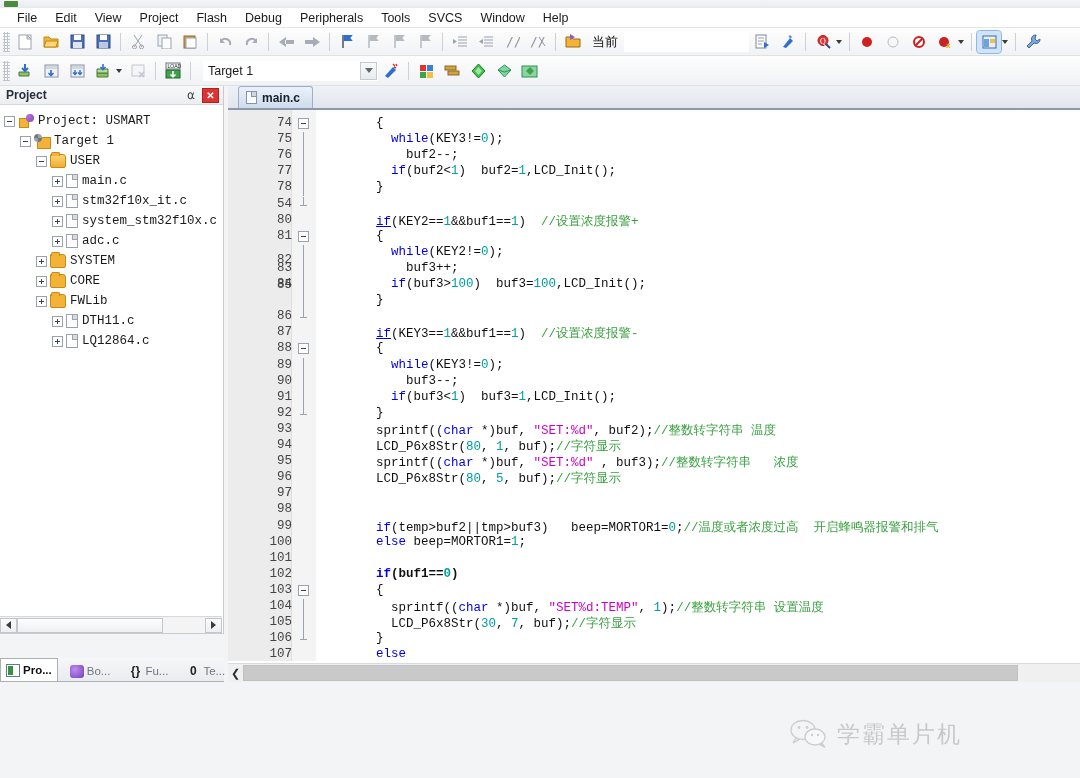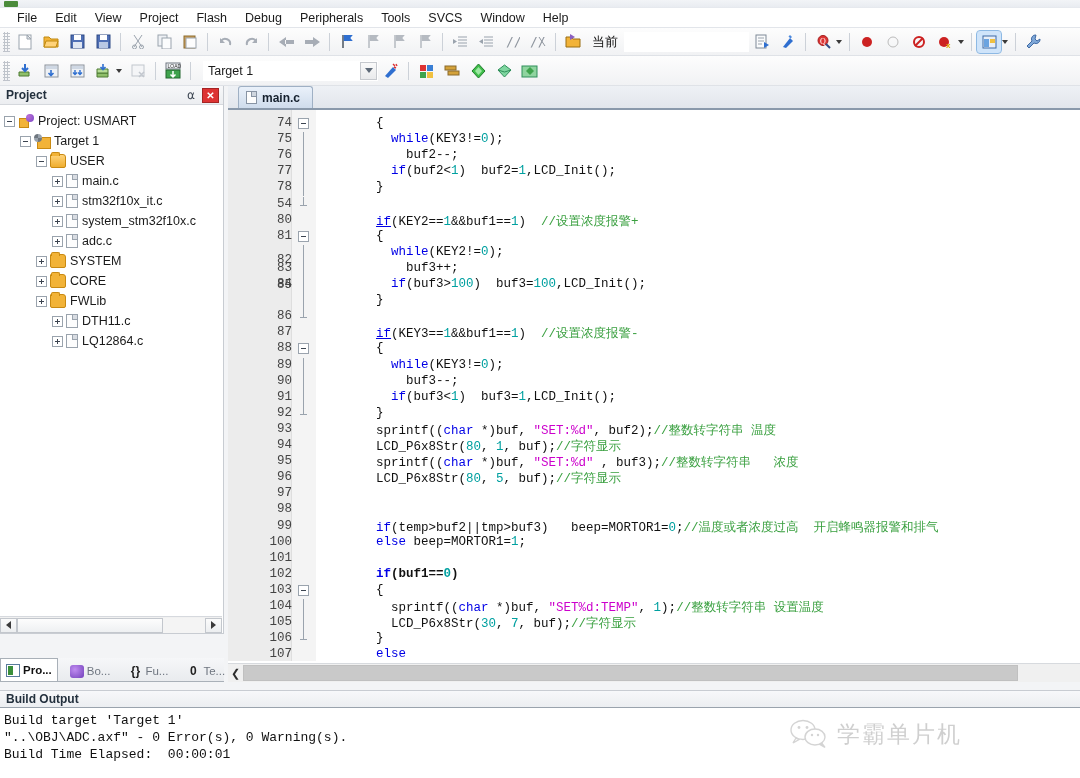--- a/index.html
+++ b/index.html
@@ -87,21 +87,21 @@
     border-bottom:1px solid #d5d8dd;
     display:flex; align-items:center; padding-left:6px; position:relative;
   }
   .panel-hdr .t { font-size:12px; font-weight:bold; color:#23303d; }
   .pin { position:absolute; right:26px; top:3px; width:12px; height:13px;
          color:#3d4652; font-size:12px; line-height:13px; text-align:center; }
   .xbtn { position:absolute; right:4px; top:2px; width:17px; height:15px;
           background:#d33; border:1px solid #a52424; color:#fff;
           font-size:10px; line-height:13px; text-align:center; font-weight:bold; }
 
-  .tree { padding:6px 0 0 4px; font-size:12.5px; color:#1a1a1a; user-select:none; }
+  .tree { padding:6px 0 0 4px; font-size:12.5px; color:#1a1a1a; user-select:none;font-family:Liberation Mono, monospace; }
   .trow { display:flex; align-items:center; height:20px; white-space:nowrap; }
   .tog { width:11px; height:11px; border:1px solid #9aa3ad; background:#fff;
          margin-right:3px; position:relative; flex:none; }
   .tog::before{ content:""; position:absolute; left:2px; top:4px; width:5px; height:1px; background:#3c4450;}
   .tog.plus::after{ content:""; position:absolute; left:4px; top:2px; width:1px; height:5px; background:#3c4450;}
 
   .ico { width:16px; height:14px; margin-right:4px; flex:none; position:relative; }
   .ico.folder { background:#f2b338; border:1px solid #c98a12; border-radius:1px 3px 2px 2px; }
   .ico.folder::before{ content:""; position:absolute; left:0; top:-3px; width:7px; height:3px;
       background:#f2b338; border:1px solid #c98a12; border-bottom:none; border-radius:2px 2px 0 0;}
@@ -747,30 +747,20 @@
           <div class="ln" style="top: 537.3px; right: 788px;">107</div>
           <div class="cl" style="top: 537.3px; left: 88px;"><span>        </span><span class="kw">else</span></div>
         </div>
     </div>
     <div class="ehscroll">
       <div class="lb">❮</div>
       <div class="th" style="width:775px"></div>
     </div>
   </div>
 
-  <div class="buildpane">
-    <div class="buildhdr">
-      <span class="t">Build Output</span>
-    </div>
-    <div class="buildbody" id="buildbody">
-        <div class="bline">Build target 'Target 1'</div>
-        <div class="bline">"..\OBJ\ADC.axf" - 0 Error(s), 0 Warning(s).</div>
-        <div class="bline">Build Time Elapsed:  00:00:01</div>
-      </div>
-  </div>
 
   <div class="wm">
     <svg width="40" height="32" viewBox="0 0 40 32">
       <ellipse cx="14" cy="12" rx="12" ry="9.5" fill="none" stroke="#9a9a9a" stroke-width="1.4"></ellipse>
       <path d="M7 20 L4 25 L10 21.5 Z" fill="none" stroke="#9a9a9a" stroke-width="1.4"></path>
       <circle cx="10" cy="9.5" r="1.4" fill="#9a9a9a"></circle>
       <circle cx="18" cy="9.5" r="1.4" fill="#9a9a9a"></circle>
       <ellipse cx="26" cy="19" rx="10" ry="8" fill="#fff" stroke="#9a9a9a" stroke-width="1.4"></ellipse>
       <path d="M33 25.5 L36 29.5 L31 26.5 Z" fill="#fff" stroke="#9a9a9a" stroke-width="1.4"></path>
       <circle cx="23" cy="17" r="1.2" fill="#9a9a9a"></circle>

